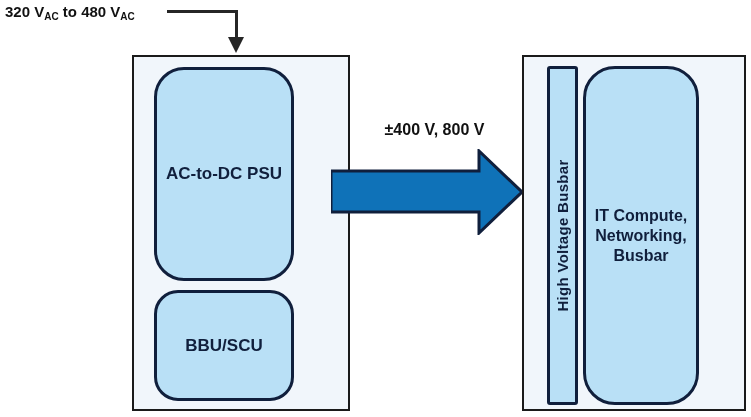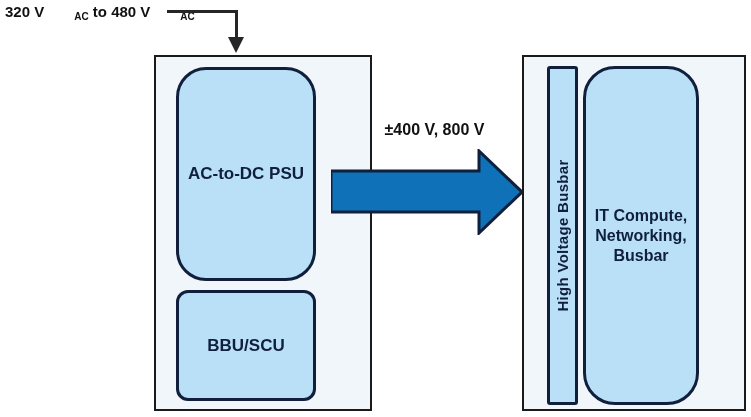--- a/index.html
+++ b/index.html
@@ -12,57 +12,57 @@
     font-weight: bold;
     overflow: hidden;
   }
   
   .panel {
     position: absolute;
     background: var(--panel-fill, #f1f6fb);
     border: 2.5px solid var(--panel-border, #1a1a1a);
     box-sizing: border-box;
   }
-  .panel-left  { left: 154px; top: 55px; width: 218px; height: 356px; }
+  .panel-left  { left: 132px; top: 55px; width: 218px; height: 356px; }
   .panel-right { left: 522px; top: 55px; width: 224px; height: 356px; }
   
   .module {
     position: absolute;
     background: var(--light-blue, #b9e0f6);
     border: 3px solid var(--navy, #101f3c);
     box-sizing: border-box;
     display: flex;
     align-items: center;
     justify-content: center;
     color: var(--navy, #101f3c);
     text-align: center;
   }
   .psu-box { left: 20px; top: 10px;  width: 140px; height: 214px; border-radius: 30px; font-size: 17px; }
-  .bbu-box { left: 20px; top: 233px; width: 140px; height: 111px; border-radius: 12px; font-size: 17px; }
+  .bbu-box { left: 20px; top: 233px; width: 140px; height: 111px; border-radius: 24px; font-size: 17px; }
   .busbar-box { left: 23px; top: 9px; width: 31px; height: 339px; border-radius: 3px; }
   .busbar-box .vtext {
     transform: rotate(-90deg);
     white-space: nowrap;
     font-size: 15px;
     letter-spacing: 0.3px;
   }
   .it-box {
     left: 59px; top: 9px; width: 116px; height: 339px;
     border-radius: 32px; font-size: 16px; line-height: 1.25;
     flex-direction: column;
   }
   
   .input-label {
     position: absolute;
     left: 5px; top: 3px;
     font-size: 15px;
     color: var(--label-text, #111111);
     white-space: pre;
   }
-  .input-label .sub { font-size: 10px; vertical-align: -3px; margin-left: 30px; }
+  .input-label .sub { font-size: 10px; vertical-align: -3px; }
   
   .conn-h { position: absolute; left: 167px; top: 10px; width: 71px; height: 3px; background: var(--connector, #262626); }
   .conn-v { position: absolute; left: 235px; top: 10px; width: 3px; height: 28px; background: var(--connector, #262626); }
   .conn-head {
     position: absolute; left: 228px; top: 37px;
     width: 0; height: 0;
     border-left: 8.5px solid transparent;
     border-right: 8.5px solid transparent;
     border-top: 16px solid var(--connector, #262626);
   }

